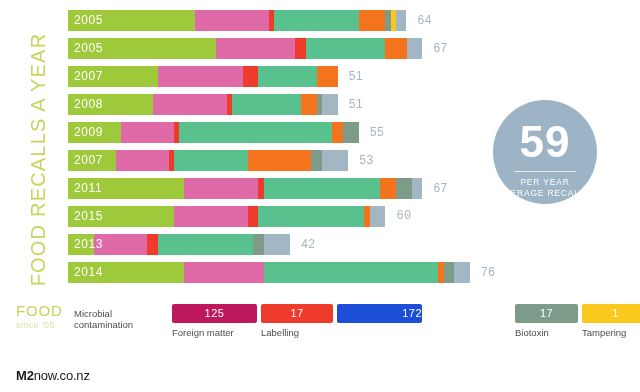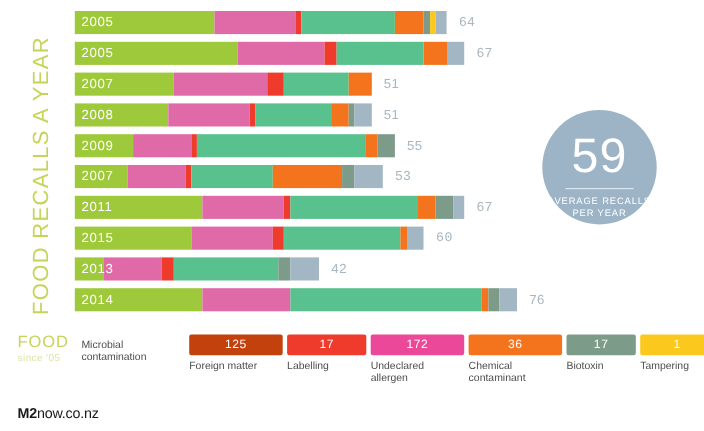--- a/index.html
+++ b/index.html
@@ -48,21 +48,21 @@
 
   
   .circle{
     position:absolute;left:493px;top:100px;
     width:104px;height:104px;border-radius:50%;
     background:#9cb4c5;
     color:#ffffff;text-align:center;
   }
   .circle .big{
     font-size:44px;line-height:44px;
-    margin-top:20px;letter-spacing:1px;font-weight:400;
+    margin-top:20px;letter-spacing:1px;font-weight:700;
   }
   .circle .rule{
     width:62px;height:1px;background:#e2eaf0;
     margin:7px auto 5px auto;
   }
   .circle .sub{font-size:8.5px;line-height:11px;letter-spacing:.8px;}
 
   
   .legend{position:absolute;left:0;top:300px;width:640px;height:62px;}
   .totalbox{position:absolute;left:16px;top:2px;width:52px;}
@@ -221,47 +221,42 @@
           <div class="seg" style="width: 15.87px; background: rgb(162, 182, 196);"></div>
         </div>
         <div class="ylabel">2014</div>
         <div class="rowtotal" style="left: 481.04px;">76</div>
       </div>
     </div>
 
   <div class="circle">
     <div class="big">59</div>
     <div class="rule"></div>
+    <div class="sub">PER YEAR</div>
     <div class="sub">AVERAGE  RECALLS</div>
-    <div class="sub">PER YEAR</div>
   </div>
 
   <div class="legend" id="legend">
     <div class="totalbox">
       <div class="t1">FOOD</div>
       <div class="t2">since '05</div>
     </div>
   <div class="legitem" style="left: 74px; width: 94px;">
         <div class="legname">Microbial<br>contamination</div>
       </div>
       <div class="legitem" style="left: 172px; width: 85px;">
-        <div class="swatch" style="background: #c2410c;">125</div>
+        <div class="swatch" style="background: #be185d;">125</div>
         <div class="legname">Foreign matter</div>
       </div>
       <div class="legitem" style="left: 261px; width: 72px;">
         <div class="swatch" style="background: rgb(238, 59, 44);">17</div>
         <div class="legname">Labelling</div>
       </div>
       <div class="legitem" style="left: 337px; width: 85px;">
-        <div class="swatch" style="background: #ec4899;">172</div>
-        <div class="legname">Undeclared<br>allergen</div>
-      </div>
-      <div class="legitem" style="left: 426px; width: 85px;">
-        <div class="swatch" style="background: rgb(244, 116, 29);">36</div>
-        <div class="legname">Chemical<br>contaminant</div>
+        <div class="swatch" style="background: #1d4ed8; text-align: right;">172</div>
       </div>
       <div class="legitem" style="left: 515px; width: 63px;">
         <div class="swatch" style="background: rgb(125, 155, 137);">17</div>
         <div class="legname">Biotoxin</div>
       </div>
       <div class="legitem" style="left: 582px; width: 67px;">
         <div class="swatch" style="background: rgb(251, 200, 30);">1</div>
         <div class="legname">Tampering</div>
       </div>
     </div>

